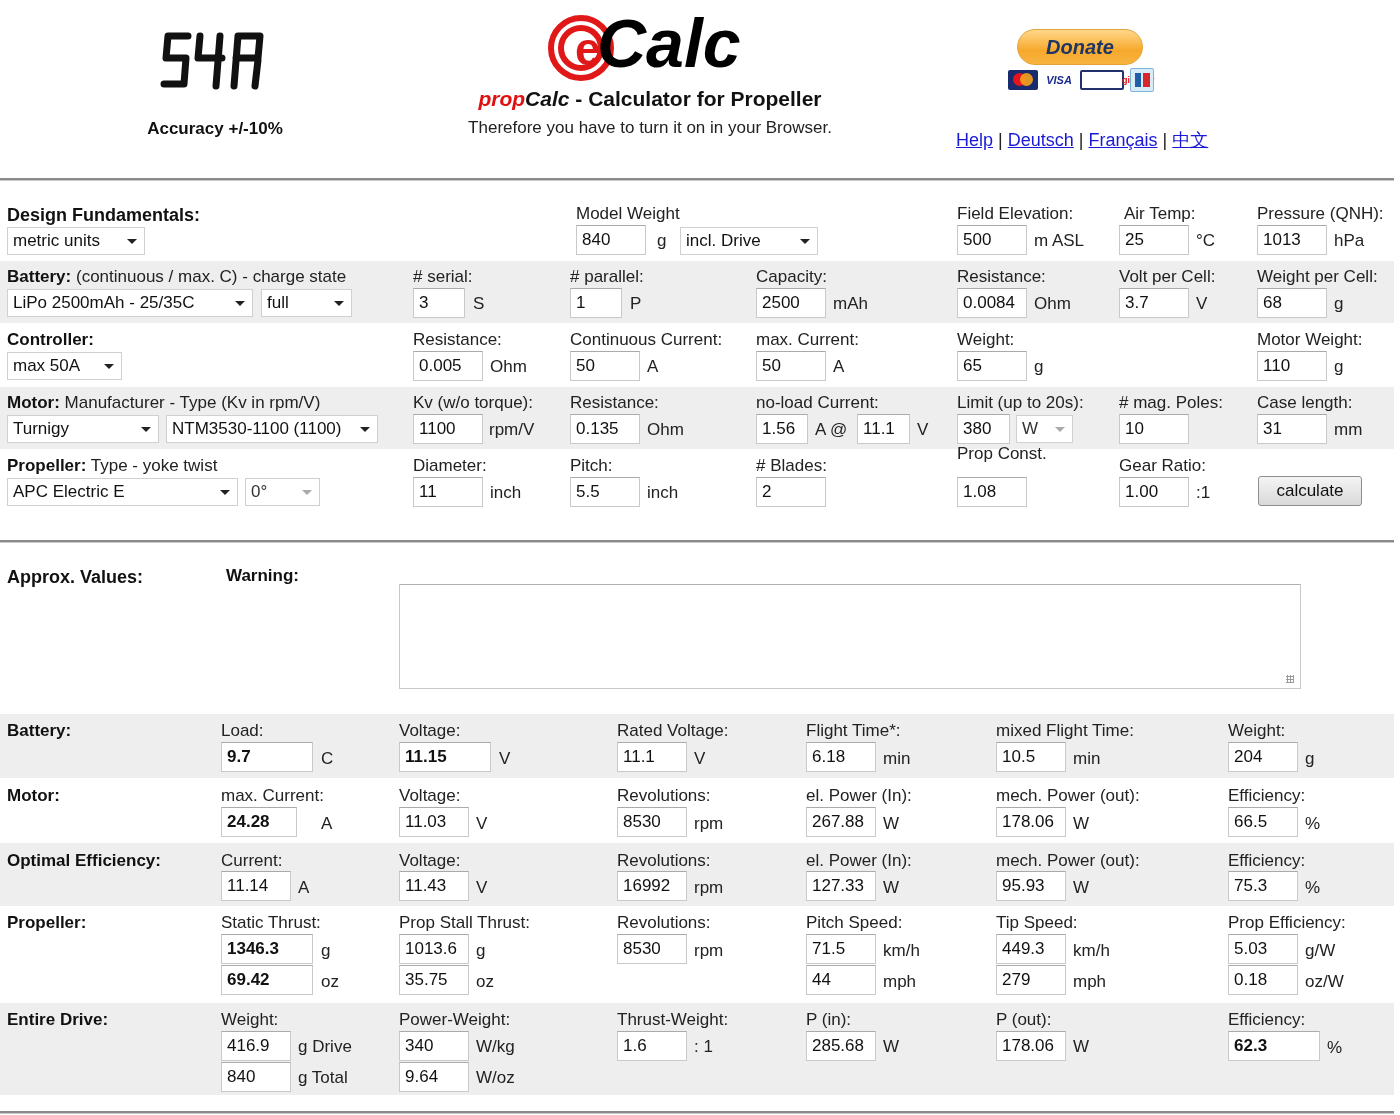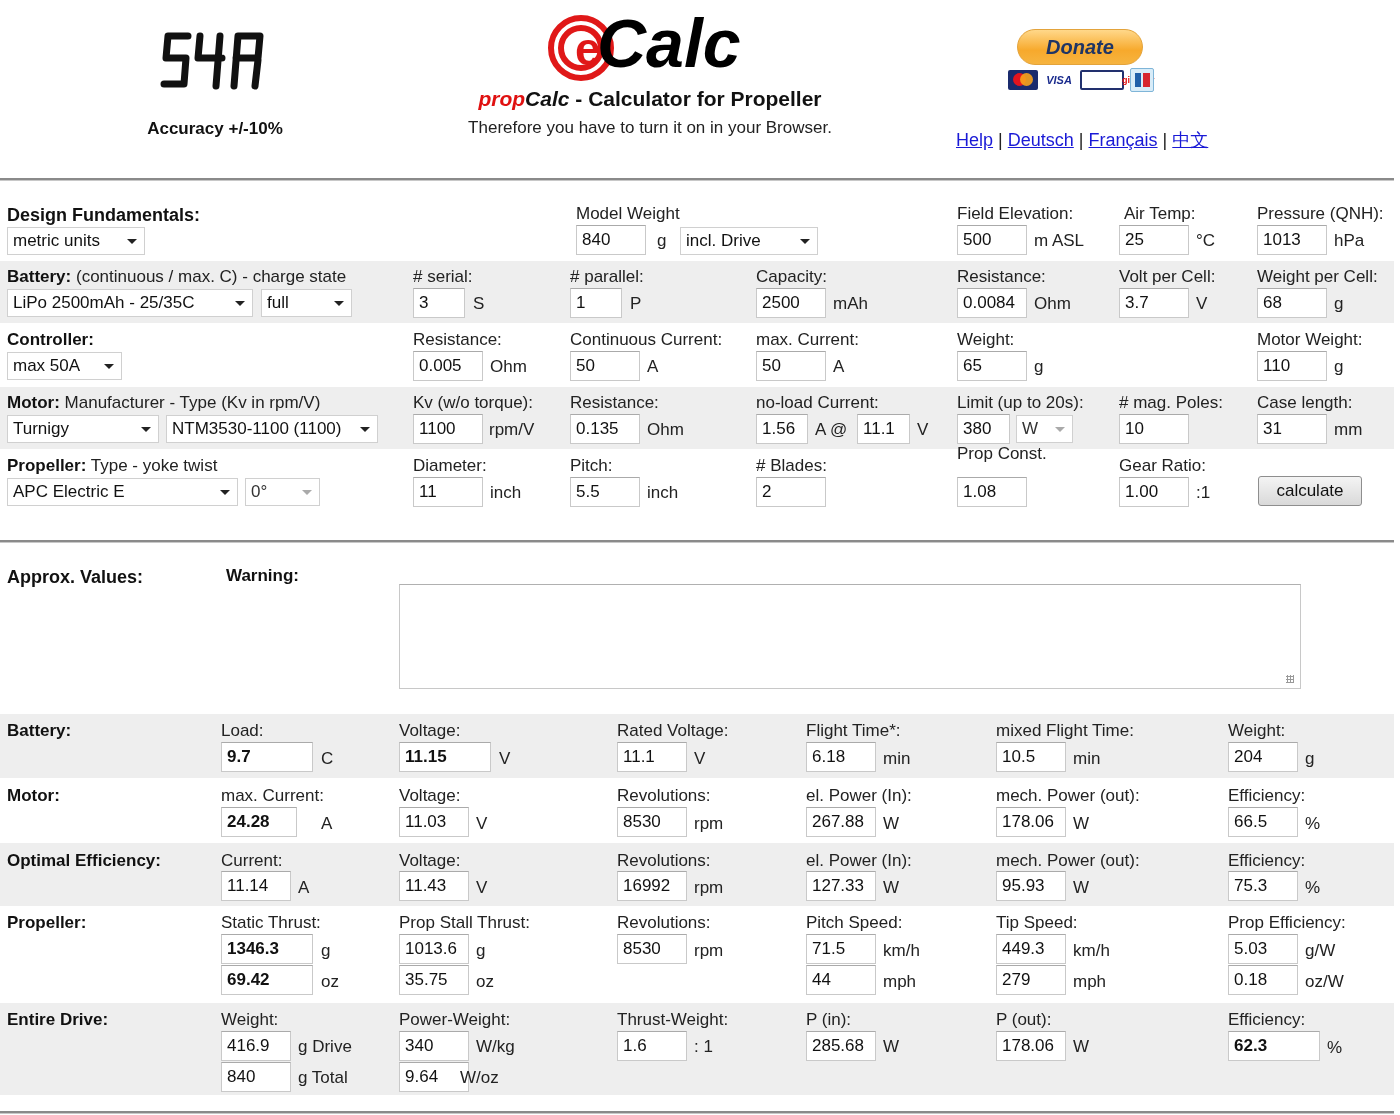--- a/index.html
+++ b/index.html
@@ -303,21 +303,21 @@
 <div class="sect" style="left:7px;top:1010px;font-size:17px">Entire Drive:</div>
 <div class="lbl" style="left:221px;top:1010px">Weight:</div>
 <div class="inp" style="left:221px;top:1031px;width:70px">416.9</div>
 <div class="unit" style="left:298px;top:1037px">g Drive</div>
 <div class="inp" style="left:221px;top:1062px;width:70px">840</div>
 <div class="unit" style="left:298px;top:1068px">g Total</div>
 <div class="lbl" style="left:399px;top:1010px">Power-Weight:</div>
 <div class="inp" style="left:399px;top:1031px;width:70px">340</div>
 <div class="unit" style="left:476px;top:1037px">W/kg</div>
 <div class="inp" style="left:399px;top:1062px;width:70px">9.64</div>
-<div class="unit" style="left:460px;top:1068px">W/oz</div>
+<div class="unit" style="left:476px;top:1068px">W/oz</div>
 <div class="lbl" style="left:617px;top:1010px">Thrust-Weight:</div>
 <div class="inp" style="left:617px;top:1031px;width:70px">1.6</div>
 <div class="unit" style="left:694px;top:1037px">: 1</div>
 <div class="lbl" style="left:806px;top:1010px">P (in):</div>
 <div class="inp" style="left:806px;top:1031px;width:70px">285.68</div>
 <div class="unit" style="left:883px;top:1037px">W</div>
 <div class="lbl" style="left:996px;top:1010px">P (out):</div>
 <div class="inp" style="left:996px;top:1031px;width:70px">178.06</div>
 <div class="unit" style="left:1073px;top:1037px">W</div>
 <div class="lbl" style="left:1228px;top:1010px">Efficiency:</div>

